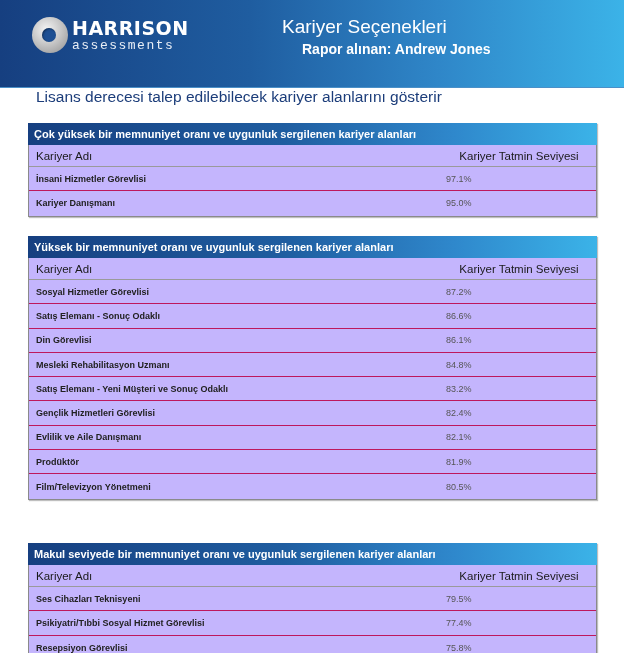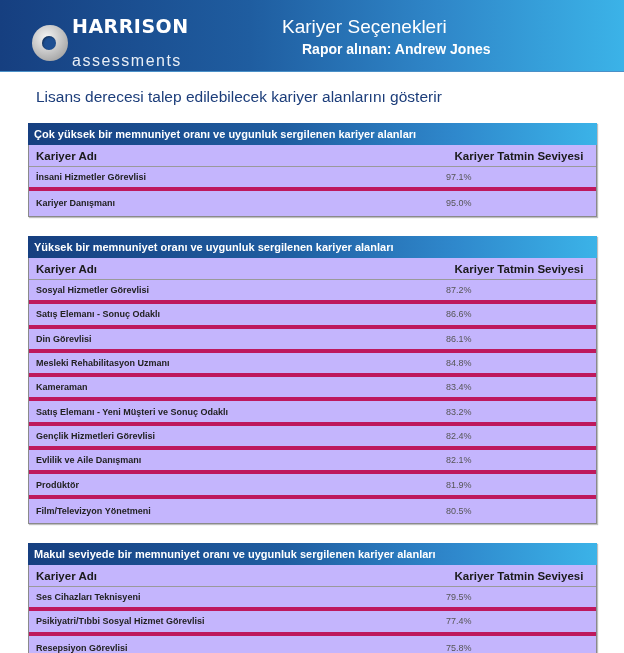--- a/index.html
+++ b/index.html
@@ -8,21 +8,21 @@
       height: 653px;
       overflow: hidden;
       background: #ffffff;
       font-family: "Liberation Sans", "DejaVu Sans", sans-serif;
       color: #1a1a1a;
     }
     .banner {
       position: absolute;
       left: 0; top: 0;
       width: 624px;
-      height: 72px;
+      height: 88px;
       background: linear-gradient(90deg, #163f80 0%, #1f5da0 40%, #2f86c8 70%, #3bb3e8 100%);
       border-bottom: 1px solid #4a90c8;
     }
     .logo {
       position: absolute;
       left: 32px;
       top: 17px;
       display: flex;
       align-items: center;
     }
@@ -47,26 +47,26 @@
     }
     .logo-brand {
       font-family: "DejaVu Sans", sans-serif;
       font-weight: bold;
       font-size: 19px;
       color: #ffffff;
       letter-spacing: 0.5px;
       display: block;
     }
     .logo-sub {
-      font-family: Liberation Sans, sans-serif;
-      font-size: 16px;
+      font-family: Liberation Mono, monospace;
+      font-size: 13px;
       color: #e8eef6;
       letter-spacing: 1.5px;
       display: block;
-      margin-top: 17px;
+      margin-top: 1px;
     }
     .banner-title {
       position: absolute;
       left: 282px;
       top: 16px;
       font-size: 19px;
       color: #ffffff;
       font-weight: normal;
     }
     .banner-sub {
@@ -101,31 +101,31 @@
       font-weight: bold;
       padding: 5px 0 0 6px;
       margin-left: -1px;
       margin-right: -1px;
     }
     .col-header {
       display: flex;
       height: 22px;
       align-items: center;
       border-bottom: 1px solid #9a9a9a;
-      font-weight: bold;
+      font-weight: normal;
       font-size: 11.5px;
       color: #1a1a1a;
     }
     .col-header .name { flex: 1; padding-left: 7px; }
     .col-header .level { width: 150px; text-align: center; padding-right: 4px; }
     .row {
       display: flex;
       height: 24.3px;
       align-items: center;
-      border-bottom: 4px solid #be185d;
+      border-bottom: 1px solid #be185d;
       font-size: 9px;
     }
     .row:last-child { border-bottom: none; }
     .row .name { flex: 1; padding-left: 7px; font-weight: bold; color: #222; }
     .row .level { width: 150px; text-align: left; color: #555; padding-right: 2px; }
     #sec1 { top: 123px; }
     #sec2 { top: 236px; }
     #sec3 { top: 543px; }
   </style>
 </head>
@@ -180,24 +180,20 @@
       </div>
       <div class="row">
         <div class="name">Din Görevlisi</div>
         <div class="level">86.1%</div>
       </div>
       <div class="row">
         <div class="name">Mesleki Rehabilitasyon Uzmanı</div>
         <div class="level">84.8%</div>
       </div>
       <div class="row">
-        <div class="name">Kameraman</div>
-        <div class="level">83.4%</div>
-      </div>
-      <div class="row">
         <div class="name">Satış Elemanı - Yeni Müşteri ve Sonuç Odaklı</div>
         <div class="level">83.2%</div>
       </div>
       <div class="row">
         <div class="name">Gençlik Hizmetleri Görevlisi</div>
         <div class="level">82.4%</div>
       </div>
       <div class="row">
         <div class="name">Evlilik ve Aile Danışmanı</div>
         <div class="level">82.1%</div>

